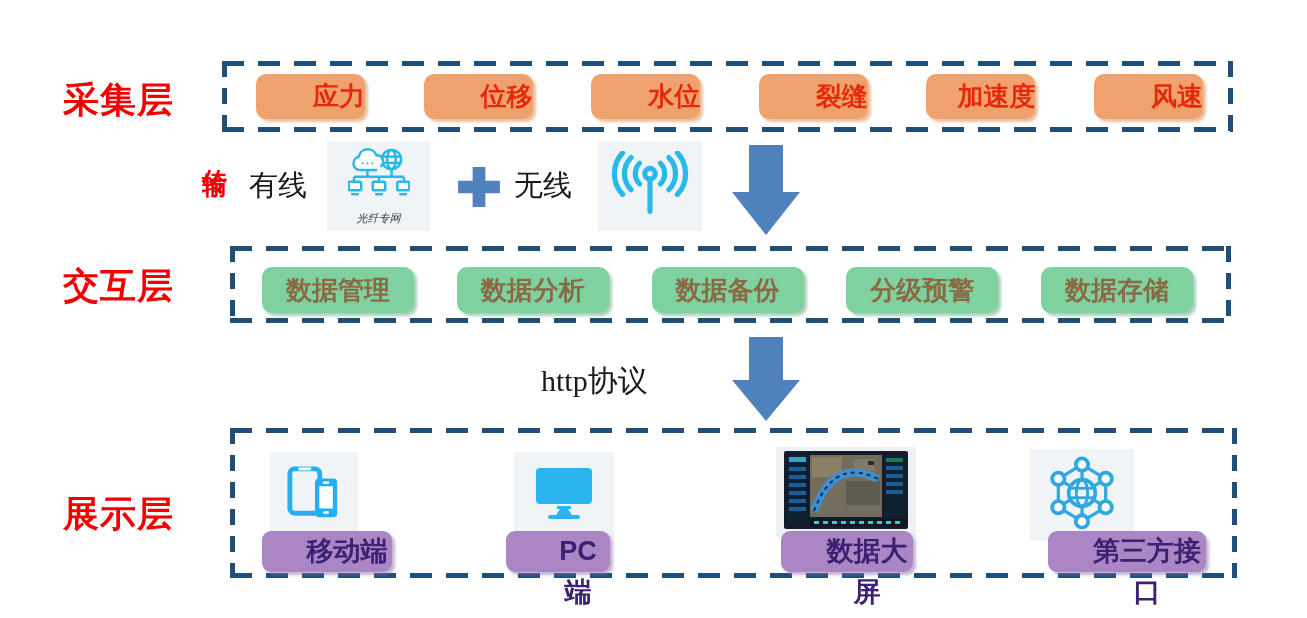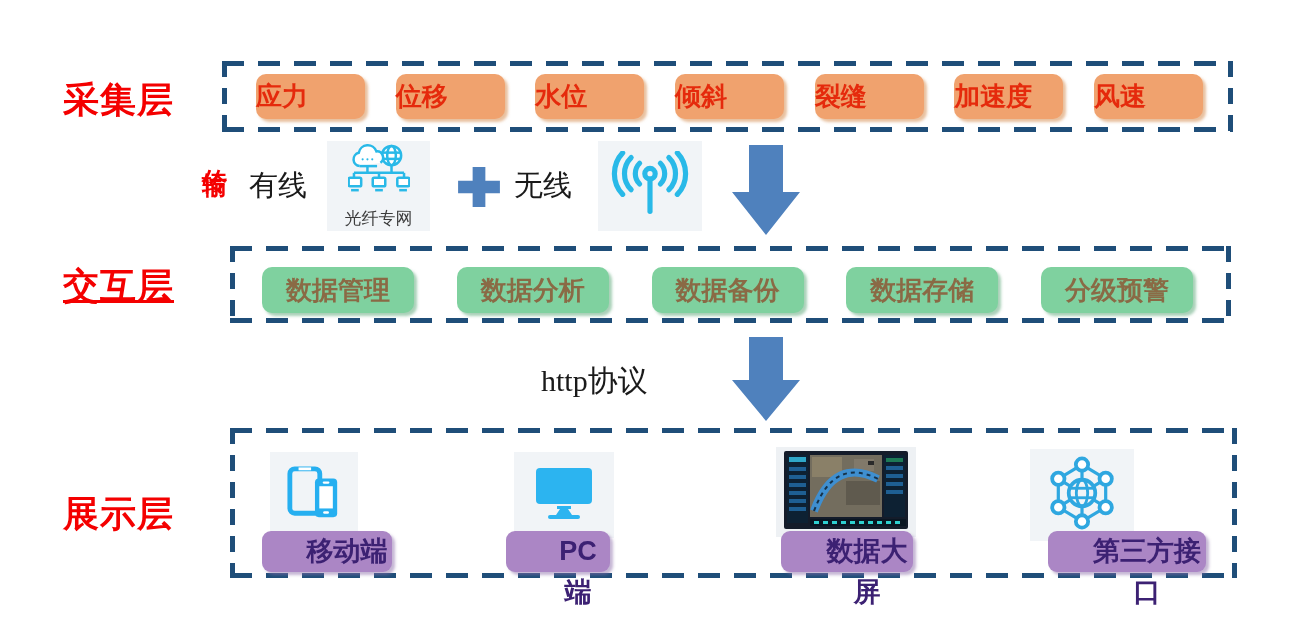--- a/index.html
+++ b/index.html
@@ -19,38 +19,38 @@
     content:""; position:absolute; inset:0;
     background:
       repeating-linear-gradient(90deg,#1f4e79 0 22px,transparent 22px 36px) left top/100% 5px no-repeat,
       repeating-linear-gradient(90deg,#1f4e79 0 22px,transparent 22px 36px) left bottom/100% 5px no-repeat,
       repeating-linear-gradient(180deg,#1f4e79 0 16px,transparent 16px 27px) left top/5px 100% no-repeat,
       repeating-linear-gradient(180deg,#1f4e79 0 16px,transparent 16px 27px) right top/5px 100% no-repeat;
   }
   .chip-row { position:absolute; inset:0; display:flex; align-items:center; justify-content:space-between; }
   .sensor-chip {
     width:109px; height:45px; border-radius:10px; background:#f0a26e;
-    color:#e52a0c; font-size:26px; font-weight:800; line-height:45px; text-align:left;
+    color:#e52a0c; font-size:26px; font-weight:800; line-height:45px; text-align:right;
     box-shadow:3px 3px 3px rgba(214,141,79,0.55);
   }
   .func-chip {
     width:152px; height:46px; border-radius:10px; background:#7fd19f;
     color:#8a6a45; font-size:26px; font-weight:800; line-height:46px; text-align:center;
     box-shadow:3px 3px 3px rgba(96,170,123,0.55);
   }
   .trans-label-vert {
     position:absolute; left:199px; top:149px; color:#f40000; font-size:25px; font-weight:800;
     writing-mode:vertical-rl; text-orientation:upright; letter-spacing:4px;
   }
   .serif-txt { font-family:"Liberation Serif", serif; color:#1a1a1a; }
   .wired-word { position:absolute; left:249px; top:166px; font-size:29px; }
   .wireless-word { position:absolute; left:514px; top:166px; font-size:29px; }
   .http-word { position:absolute; left:541px; top:361px; font-size:30px; }
   .icon-tile { position:absolute; background:#f1f4f7; display:flex; flex-direction:column; align-items:center; justify-content:center; }
-  .tile-caption { font-size:17px; color:#3c3c3c; margin-top:8px; }
+  .tile-caption { font-size:11px; color:#3c3c3c; margin-top:8px;font-style:italic; }
   .down-arrow { position:absolute; }
   .plus-wrap { position:absolute; left:458px; top:167px; }
   .purple-label {
     position:absolute; height:41px; border-radius:9px; background:#ab86c5;
     color:#3c2173; font-size:27px; font-weight:800; line-height:41px; text-align:center;
     box-shadow:3px 3px 3px rgba(140,110,170,0.5);
     padding-left:40px;
   }
   .shot-frame { position:absolute; background:#eef1f4; display:flex; align-items:center; justify-content:center; }
 </style>
@@ -59,21 +59,20 @@
 
 <div id="stage">
 
   <div class="layer-label" style="left:63px; top:76px;">采集层</div>
 
   <div class="dashed-box" style="left:222px; top:61px; width:1011px; height:71px;">
     <div class="chip-row" style="padding:0 30px 0 34px;">
       <div class="sensor-chip">应力</div>
       <div class="sensor-chip">位移</div>
       <div class="sensor-chip">水位</div>
-      <div class="sensor-chip">倾斜</div>
       <div class="sensor-chip">裂缝</div>
       <div class="sensor-chip">加速度</div>
       <div class="sensor-chip">风速</div>
     </div>
   </div>
 
   <div class="trans-label-vert">传输</div>
 
   <div class="serif-txt wired-word">有线</div>
 
@@ -130,29 +129,29 @@
       </svg>
     </span>
   </div>
 
   <div class="down-arrow" style="left:732px; top:145px;">
     <svg width="68" height="90" viewBox="0 0 68 90">
       <polygon points="17,0 51,0 51,47 68,47 34,90 0,47 17,47" fill="#4f81bd"></polygon>
     </svg>
   </div>
 
-  <div class="layer-label" style="left:63px; top:262px;text-decoration:underline;">交互层</div>
+  <div class="layer-label" style="left:63px; top:262px;">交互层</div>
 
   <div class="dashed-box" style="left:230px; top:246px; width:1001px; height:77px;">
     <div class="chip-row" style="padding:10px 38px 0 32px; align-items:center;">
       <div class="func-chip">数据管理</div>
       <div class="func-chip">数据分析</div>
       <div class="func-chip">数据备份</div>
+      <div class="func-chip">分级预警</div>
       <div class="func-chip">数据存储</div>
-      <div class="func-chip">分级预警</div>
     </div>
   </div>
 
   <div class="serif-txt http-word">http协议</div>
 
   <div class="down-arrow" style="left:732px; top:337px;">
     <svg width="68" height="84" viewBox="0 0 68 84">
       <polygon points="17,0 51,0 51,43 68,43 34,84 0,43 17,43" fill="#4f81bd"></polygon>
     </svg>
   </div>

